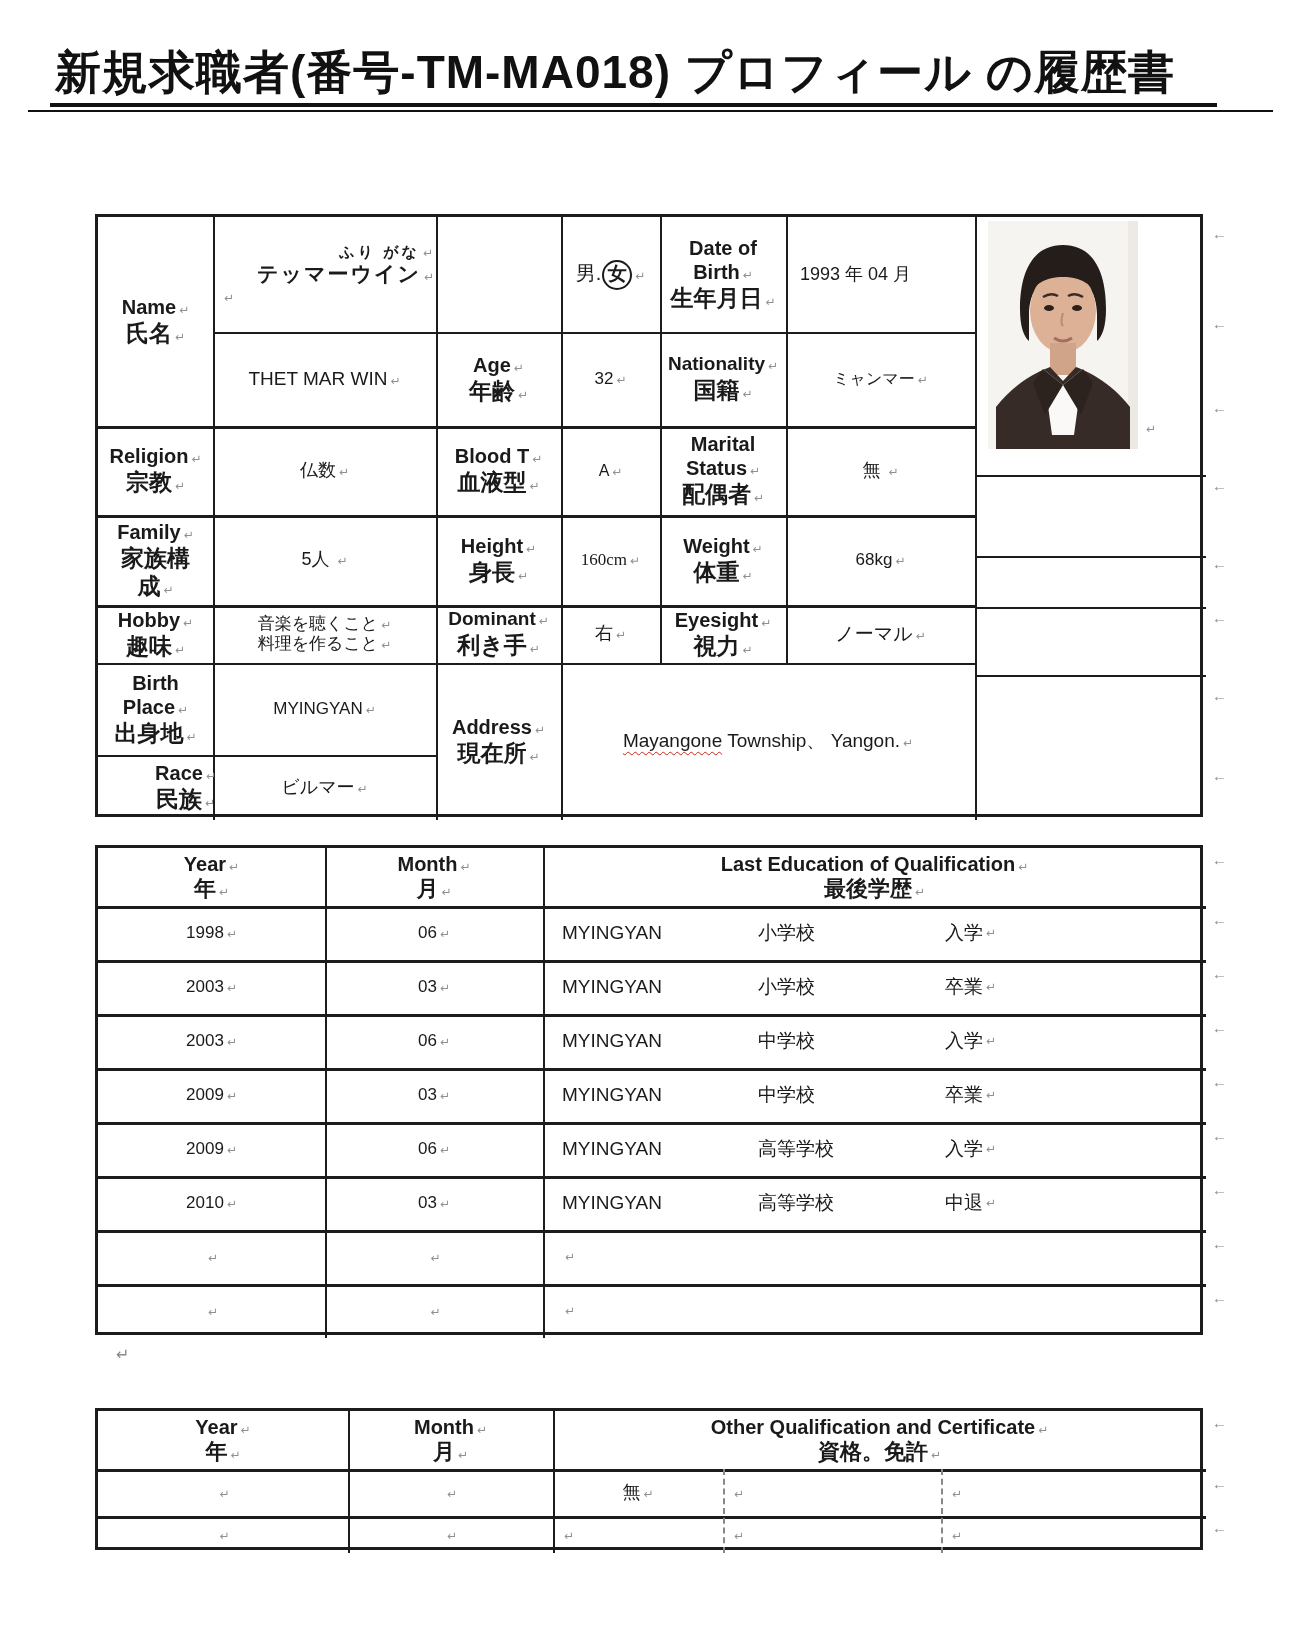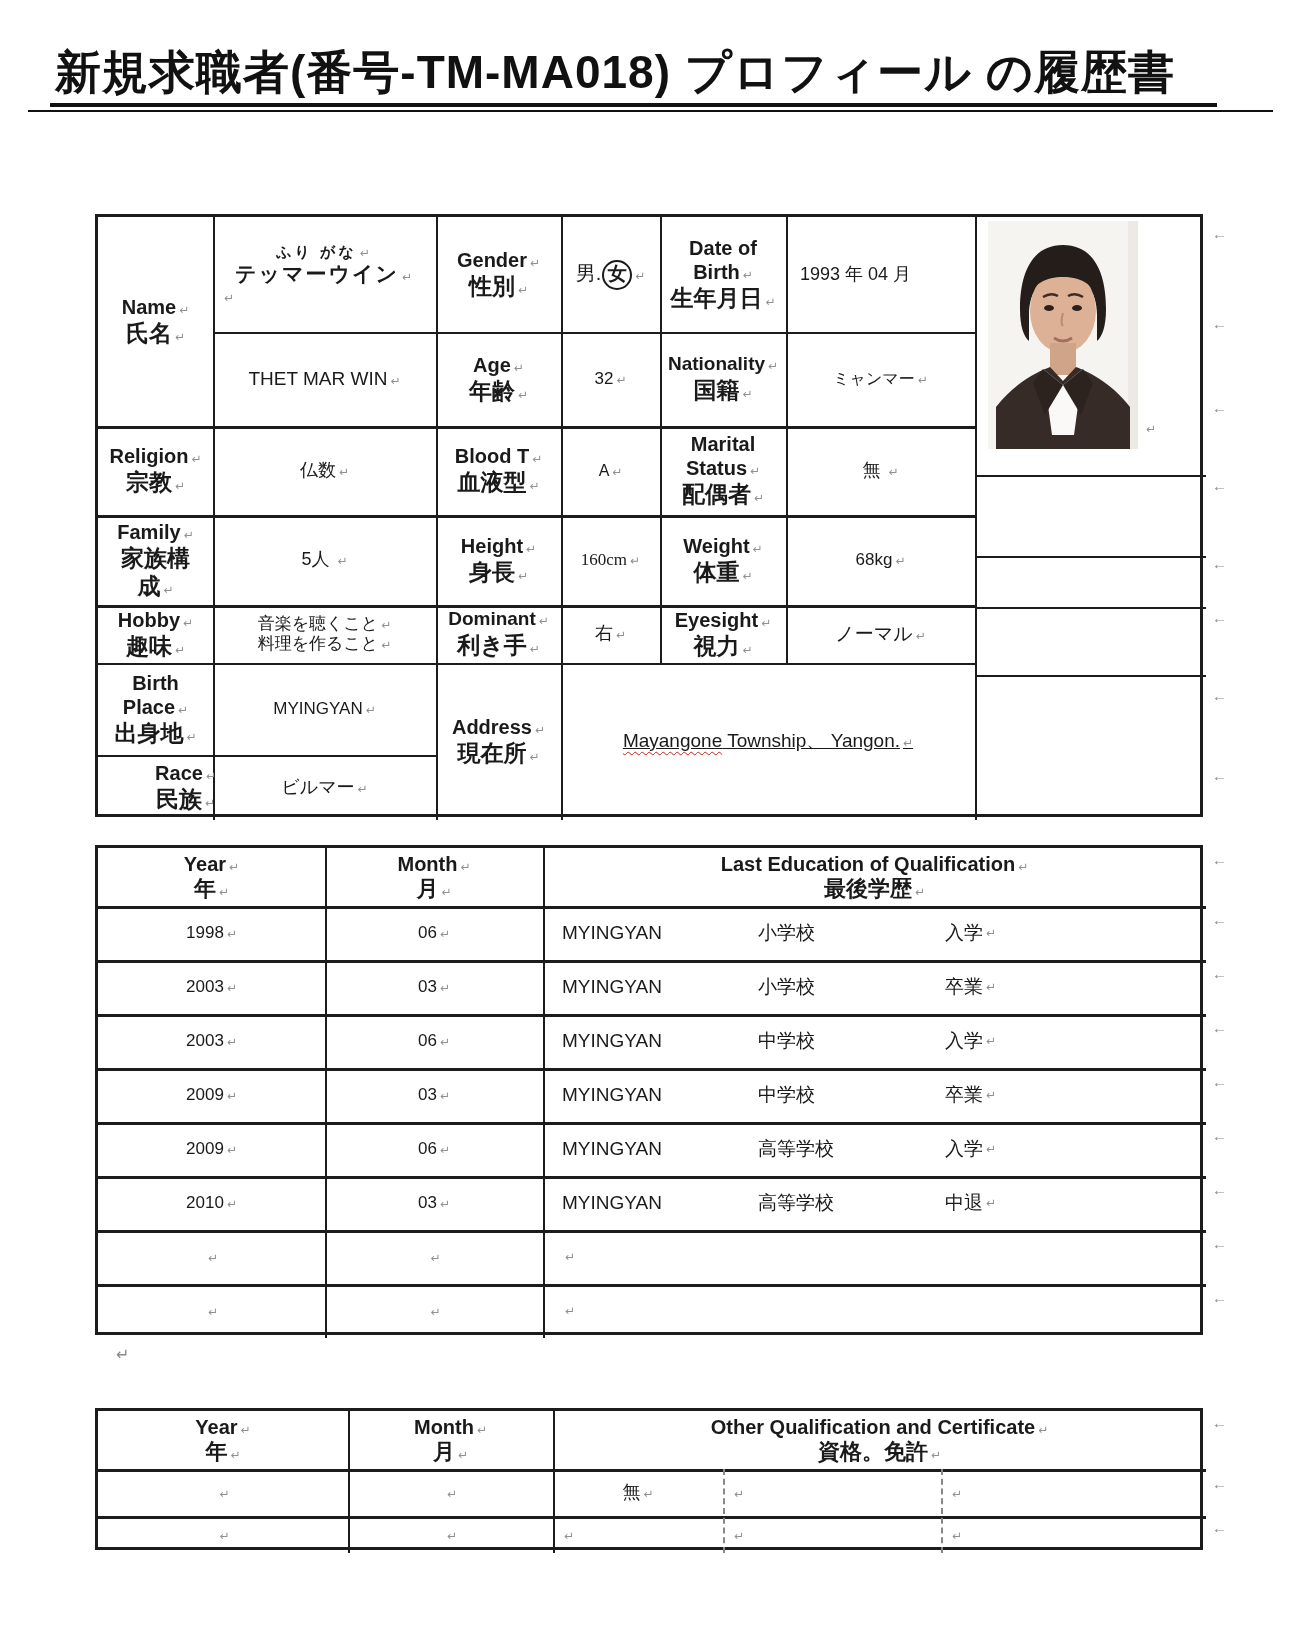--- a/index.html
+++ b/index.html
@@ -65,28 +65,24 @@
 
     <div class="hl" style="top:258px;left:877px;width:231px;"></div>
     <div class="hl" style="top:339px;left:877px;width:231px;"></div>
     <div class="hl" style="top:390px;left:877px;width:231px;"></div>
     <div class="hl" style="top:458px;left:877px;width:231px;"></div>
 
     <div class="cell lbl" style="left:0;top:0;width:115px;height:209px;border-radius:19px;">
       <div class="ln en"><span>Name</span><i class="pm">↵</i></div>
       <div class="ln ja"><span>氏名</span><i class="pm">↵</i></div>
     </div>
-    <div class="cell" style="left:115px;top:0;width:223px;height:115px;">
+    <div class="cell" style="left:115px;top:0;width:223px;height:115px;align-items:flex-end;">
       <div class="ln furi"><span>ふり がな</span><i class="pm">↵</i></div>
       <div class="ln kana"><span>テッマーウイン</span><i class="pm">↵</i></div>
       <div class="ln" style="align-self:flex-start;padding-left:8px;"><i class="pm">↵</i></div>
-    </div>
-    <div class="cell lbl" style="left:338px;top:0;width:125px;height:115px;">
-      <div class="ln en"><span>Gender</span><i class="pm">↵</i></div>
-      <div class="ln ja"><span>性別</span><i class="pm">↵</i></div>
     </div>
     <div class="cell val" style="left:463px;top:0;width:99px;height:115px;">
       <div class="ln" style="font-size:20px;"><span>男.</span><span class="circle">
             <span>女</span>
           </span><i class="pm">↵</i></div>
     </div>
     <div class="cell lbl" style="left:562px;top:0;width:126px;height:115px;">
       <div class="ln en prewrap"><span>Date of
 Birth</span><i class="pm">↵</i></div>
       <div class="ln ja"><span>生年月日</span><i class="pm">↵</i></div>
@@ -187,21 +183,21 @@
 Place</span><i class="pm">↵</i></div>
       <div class="ln ja"><span>出身地</span><i class="pm">↵</i></div>
     </div>
     <div class="cell val" style="left:115px;top:446px;width:223px;height:92px;font-size:17px;">
       <div class="ln"><span>MYINGYAN</span><i class="pm">↵</i></div>
     </div>
     <div class="cell lbl" style="left:338px;top:446px;width:125px;height:157px;">
       <div class="ln en"><span>Address</span><i class="pm">↵</i></div>
       <div class="ln ja"><span>現在所</span><i class="pm">↵</i></div>
     </div>
-    <div class="cell val" style="left:463px;top:446px;width:414px;height:157px;font-size:19px;text-decoration:underline;">
+    <div class="cell val" style="left:463px;top:446px;width:414px;height:157px;font-size:19px;">
       <div class="ln"><span class="squiggle">Mayangone</span><span> Township、 Yangon.</span><i class="pm">↵</i></div>
     </div>
     <div class="cell lbl" style="left:0;top:538px;width:131px;height:65px;padding-left:44px;">
       <div class="ln en"><span>Race</span><i class="pm">↵</i></div>
       <div class="ln ja"><span>民族</span><i class="pm">↵</i></div>
     </div>
     <div class="cell val" style="left:115px;top:538px;width:223px;height:65px;">
       <div class="ln"><span>ビルマー</span><i class="pm">↵</i></div>
     </div>
 

